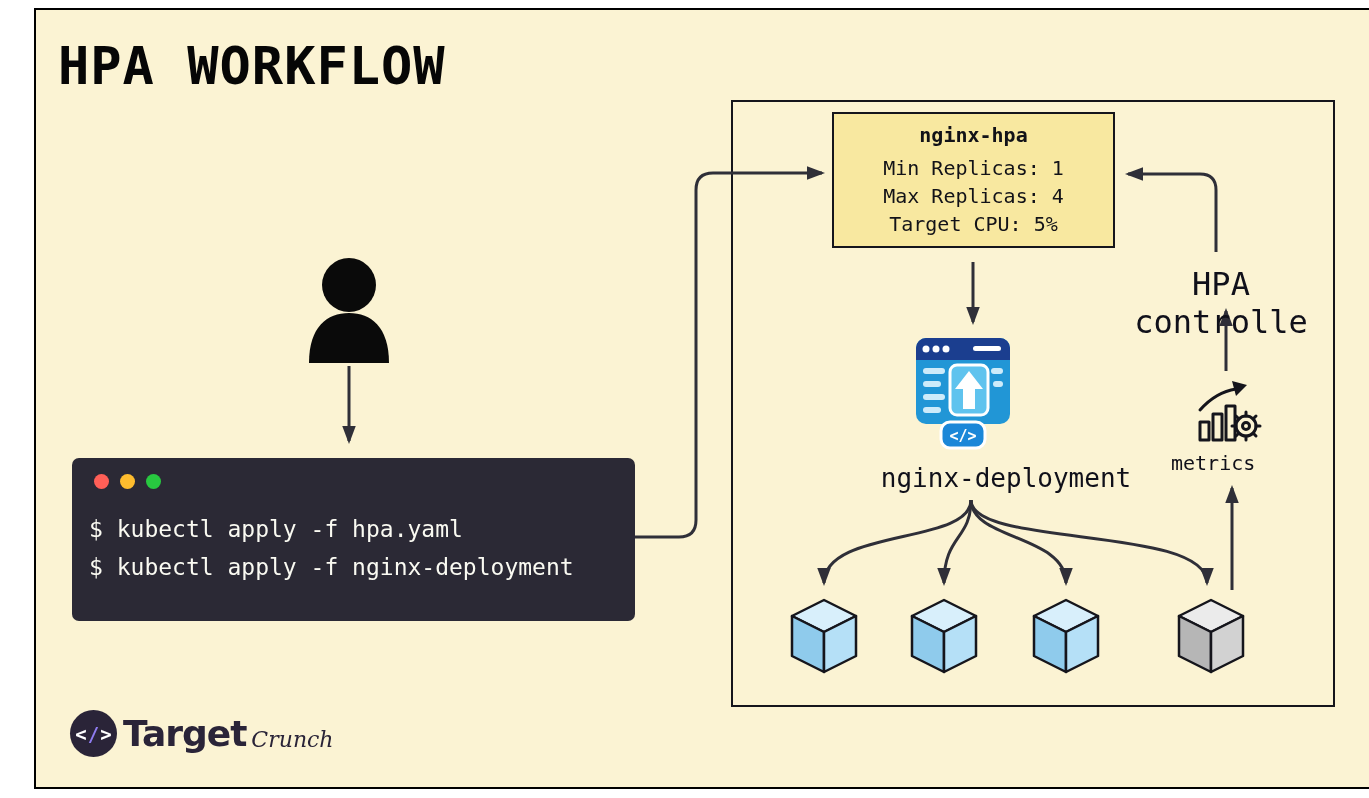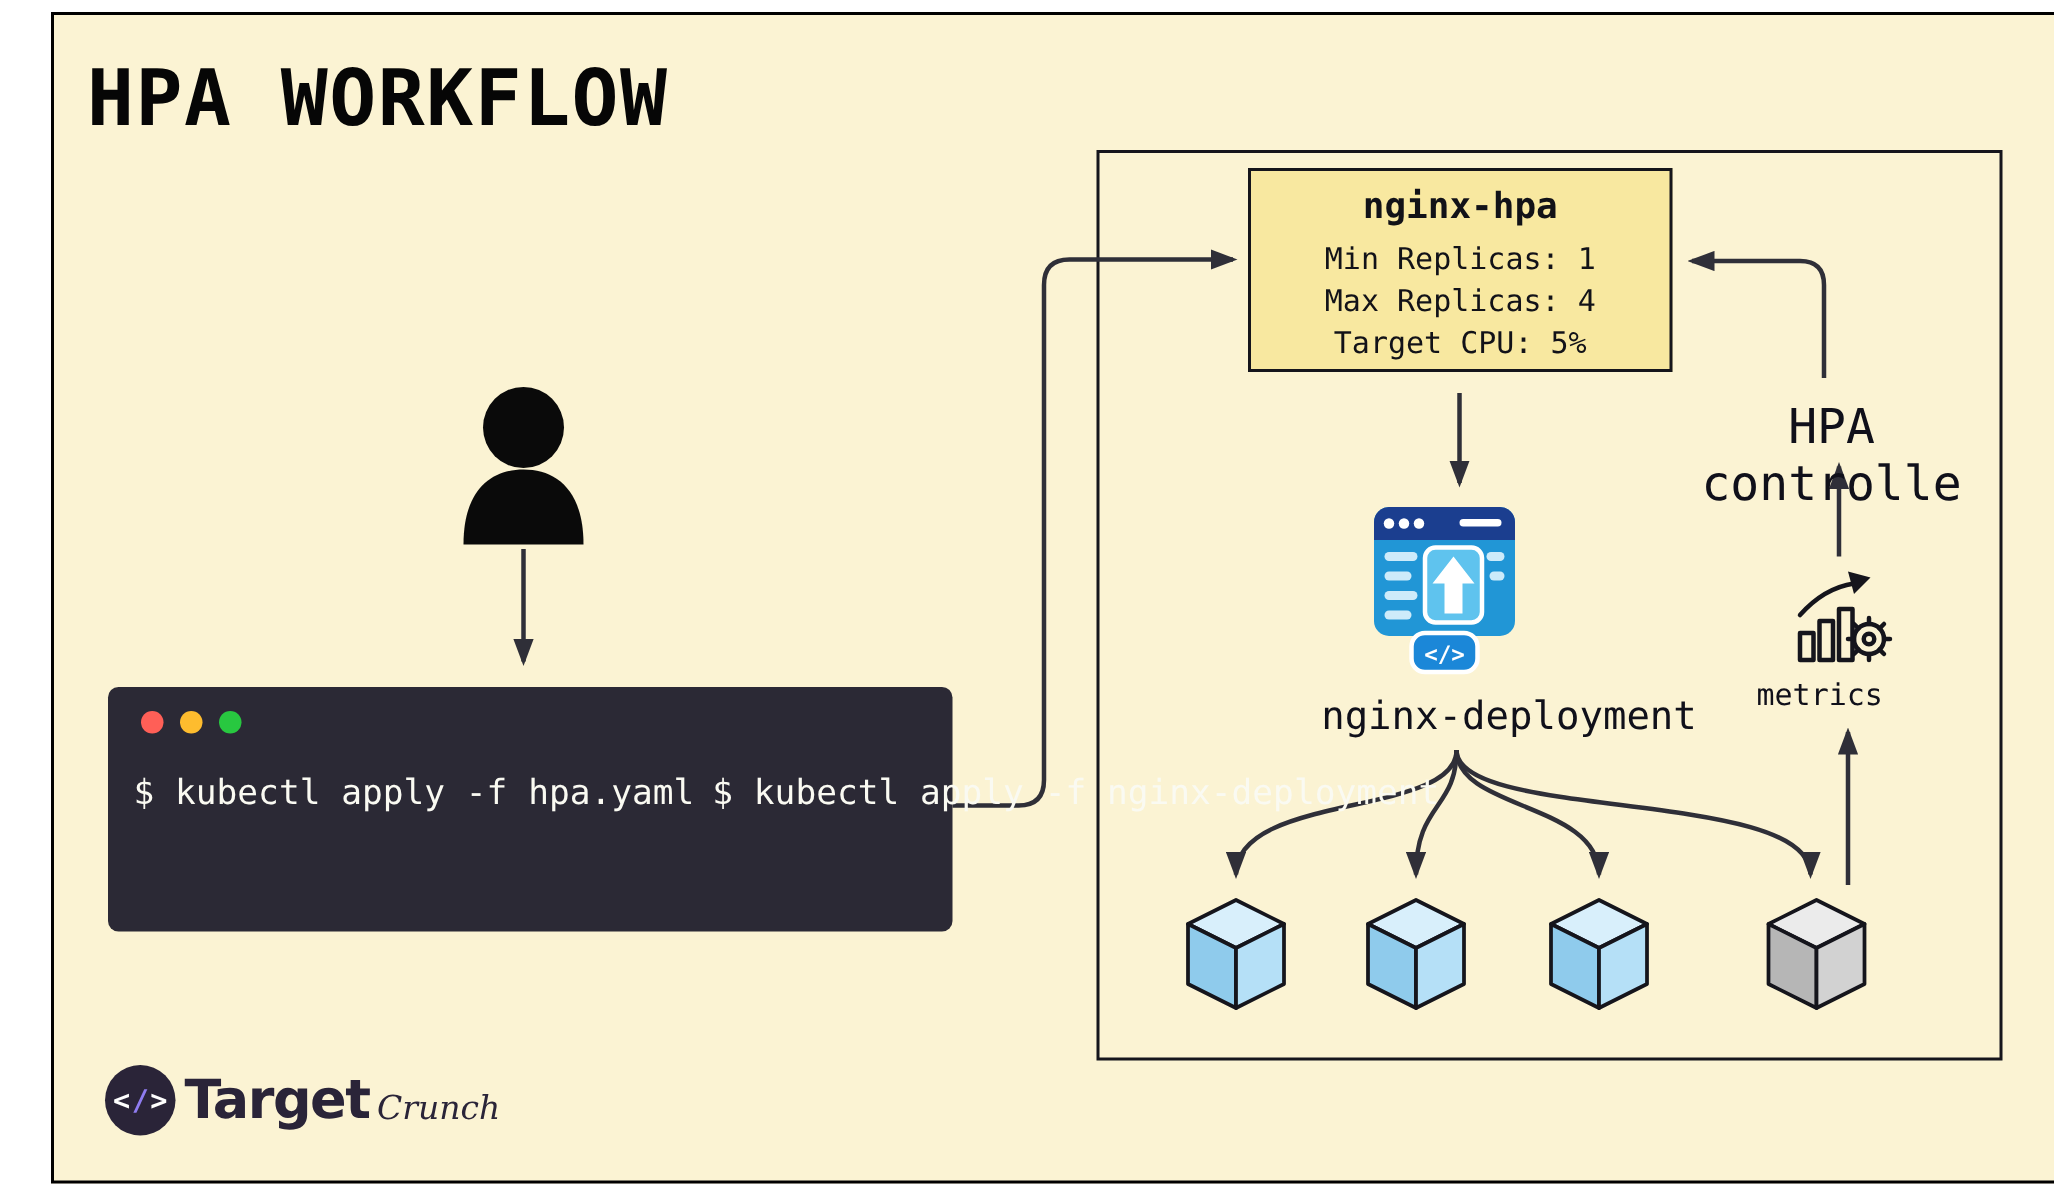--- a/index.html
+++ b/index.html
@@ -4,29 +4,29 @@
 <style>
   * { margin:0; padding:0; box-sizing:border-box; }
   html, body { width:1369px; height:798px; background:#ffffff; font-family:"DejaVu Sans Mono", monospace; }
   .canvas { position:absolute; top:0; left:0; width:1369px; height:798px; background:#ffffff; overflow:hidden;margin-left:24px; }
   .frame { position:absolute; left:10px; top:8px; width:1349px; height:781px; background:var(--bg, #FBF3D3); border:2px solid #000; }
   .title { position:absolute; left:34px; top:36px; font-size:52px; font-weight:bold; letter-spacing:1px; color:#060606; font-family:"DejaVu Sans Mono", monospace; }
   .connectors { position:absolute; left:0; top:0; width:1369px; height:798px; pointer-events:none; }
   .arrow-line { stroke:var(--arrow, #2F2F38); stroke-width:3; fill:none; }
   .cluster-box { position:absolute; left:707px; top:100px; width:604px; height:607px; border:2px solid #15151c; }
   .hpa-box { position:absolute; left:808px; top:112px; width:283px; height:136px; background:var(--hpa-box-bg, #F8E8A0); border:2px solid #15151c; text-align:center; padding-top:9px; color:#121218; }
-  .hpa-title { font-size:24px; font-weight:bold; margin-bottom:7px; }
+  .hpa-title { font-size:20px; font-weight:bold; margin-bottom:7px; }
   .hpa-line { font-size:20px; line-height:28px; }
   .terminal { position:absolute; left:48px; top:458px; width:563px; height:163px; background:var(--terminal-bg, #2B2935); border-radius:7px; }
   .term-dots { position:absolute; left:22px; top:16px; display:flex; gap:11px; }
   .dot { width:15px; height:15px; border-radius:50%; }
   .dot-red { background:var(--dot-red, #FF5F57); }
   .dot-yellow { background:var(--dot-yellow, #FEBC2E); }
   .dot-green { background:var(--dot-green, #28C840); }
-  .term-lines { position:absolute; left:17px; top:58px; display:flex; gap:12px; }
+  .term-lines { position:absolute; left:17px; top:58px; display:flex; flex-direction:column; gap:12px; }
   .term-line { font-size:23px; color:var(--terminal-text, #FAFAF2); white-space:pre; }
   .person-icon { position:absolute; left:279px; top:257px; }
   .deployment-icon { position:absolute; left:889px; top:333px; }
   .label { position:absolute; color:#10101a; font-family:"DejaVu Sans Mono", monospace; }
   .deployment-label { left:852px; top:463px; width:260px; text-align:center; font-size:26px; }
   .metrics-label { left:1147px; top:451px; width:100px; text-align:left; font-size:20px; }
   .controller-label { left:1087px; top:265px; width:220px; text-align:center; font-size:32px; }
   .cube { position:absolute; }
   .cube polygon { stroke:#15151c; stroke-width:2.5; stroke-linejoin:round; }
   .blue-top { fill:#D8EFFB; } .blue-left { fill:#8FCBEC; } .blue-right { fill:#B5E0F7; }

